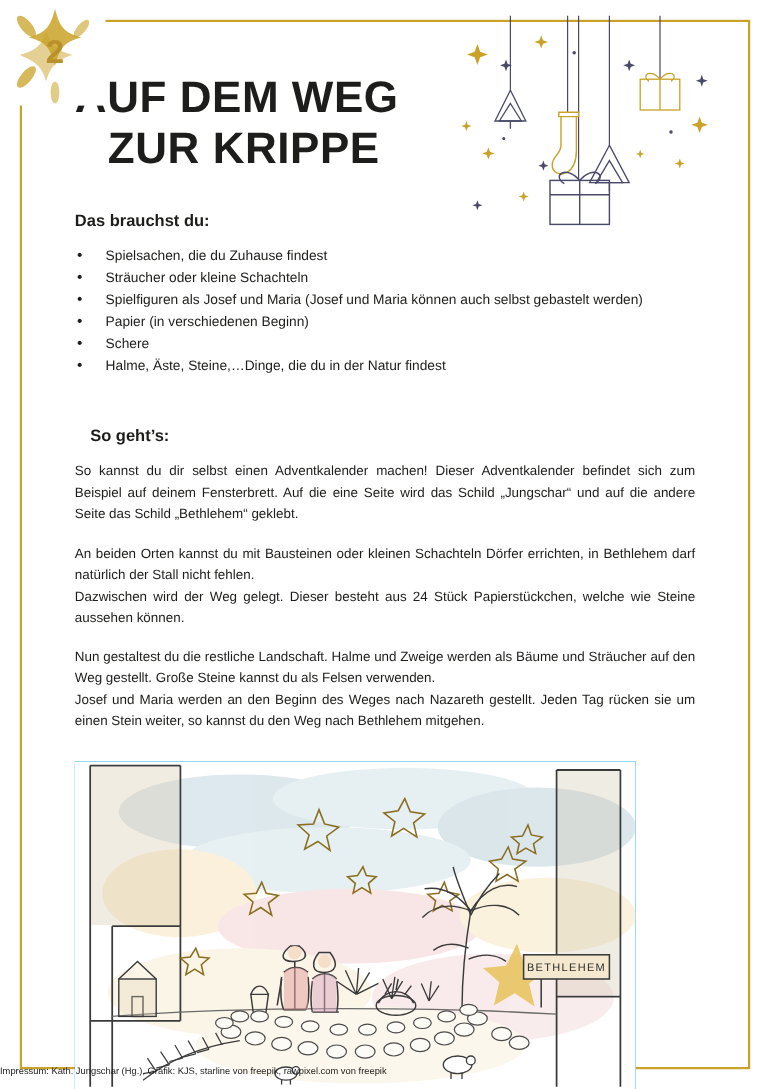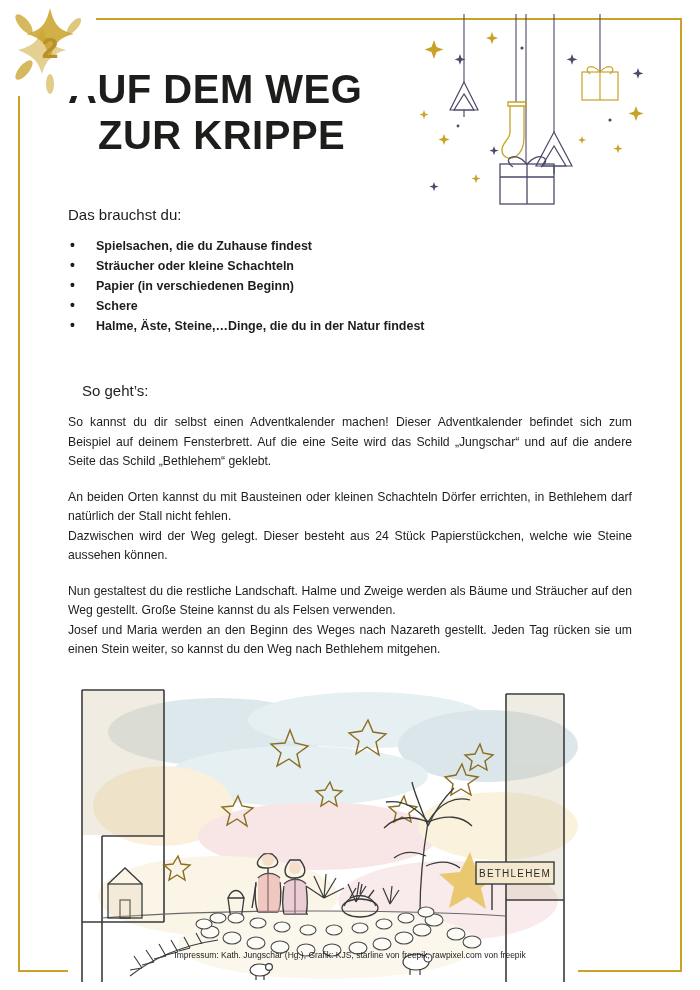--- a/index.html
+++ b/index.html
@@ -95,33 +95,32 @@
     position: absolute;
     right: -22px;
     top: -38px;
     width: 250px;
     height: 200px;
     pointer-events: none;
   }
 
   h2.section {
     font-size: 15px;
-    font-weight: normal;
-    margin: 36px 0 14px 0;
+    font-weight: bold;
+    margin: 22px 0 14px 0;
   }
   h2.section.sg {
     margin-top: 46px;
     padding-left: 14px;
   }
 
   ul.materials {
     margin: 0;
     padding: 0;
     list-style: none;
-    font-weight: bold;
   }
   ul.materials li {
     position: relative;
     font-size: 12.5px;
     line-height: 19px;
     padding-left: 28px;
     margin-bottom: 1px;
   }
   ul.materials li::before {
     content: "\2022";
@@ -147,22 +146,21 @@
     position: relative;
     overflow: hidden;
     background: #0ea5e9;
   }
   .illu-wrap svg { display:block; }
 
   .impressum {
     position: absolute;
     left: 0;
     right: 0;
-    bottom: 30px;
-    text-align: center;
+    bottom: 12px;
     font-size: 8.5px;
     color: #1d1d1b;
   }
 </style>
 </head>
 <body>
 
 <div class="page">
 
   <div class="frame"></div>
@@ -251,20 +249,21 @@
           <circle cx="54" cy="112" r="1.4"></circle>
         </g>
       </svg>
     </div>
 
     <h2 class="section">Das brauchst du:</h2>
 
     <ul class="materials">
       <li>Spielsachen, die du Zuhause findest</li>
       <li>Sträucher oder kleine Schachteln</li>
+      <li>Spielfiguren als Josef und Maria (Josef und Maria können auch selbst gebastelt werden)</li>
       <li>Papier (in verschiedenen Beginn)</li>
       <li>Schere</li>
       <li>Halme, Äste, Steine,…Dinge, die du in der Natur findest</li>
     </ul>
 
     <h2 class="section sg">So geht’s:</h2>
 
     <p class="para">So kannst du dir selbst einen Adventkalender machen! Dieser Adventkalender befindet sich zum Beispiel auf deinem Fensterbrett. Auf die eine Seite wird das Schild „Jungschar“ und auf die andere Seite das Schild „Bethlehem“ geklebt.</p>
     <p class="para" style="white-space:pre-line">An beiden Orten kannst du mit Bausteinen oder kleinen Schachteln Dörfer errichten, in Bethlehem darf natürlich der Stall nicht fehlen.
 Dazwischen wird der Weg gelegt. Dieser besteht aus 24 Stück Papierstückchen, welche wie Steine aussehen können.</p>

